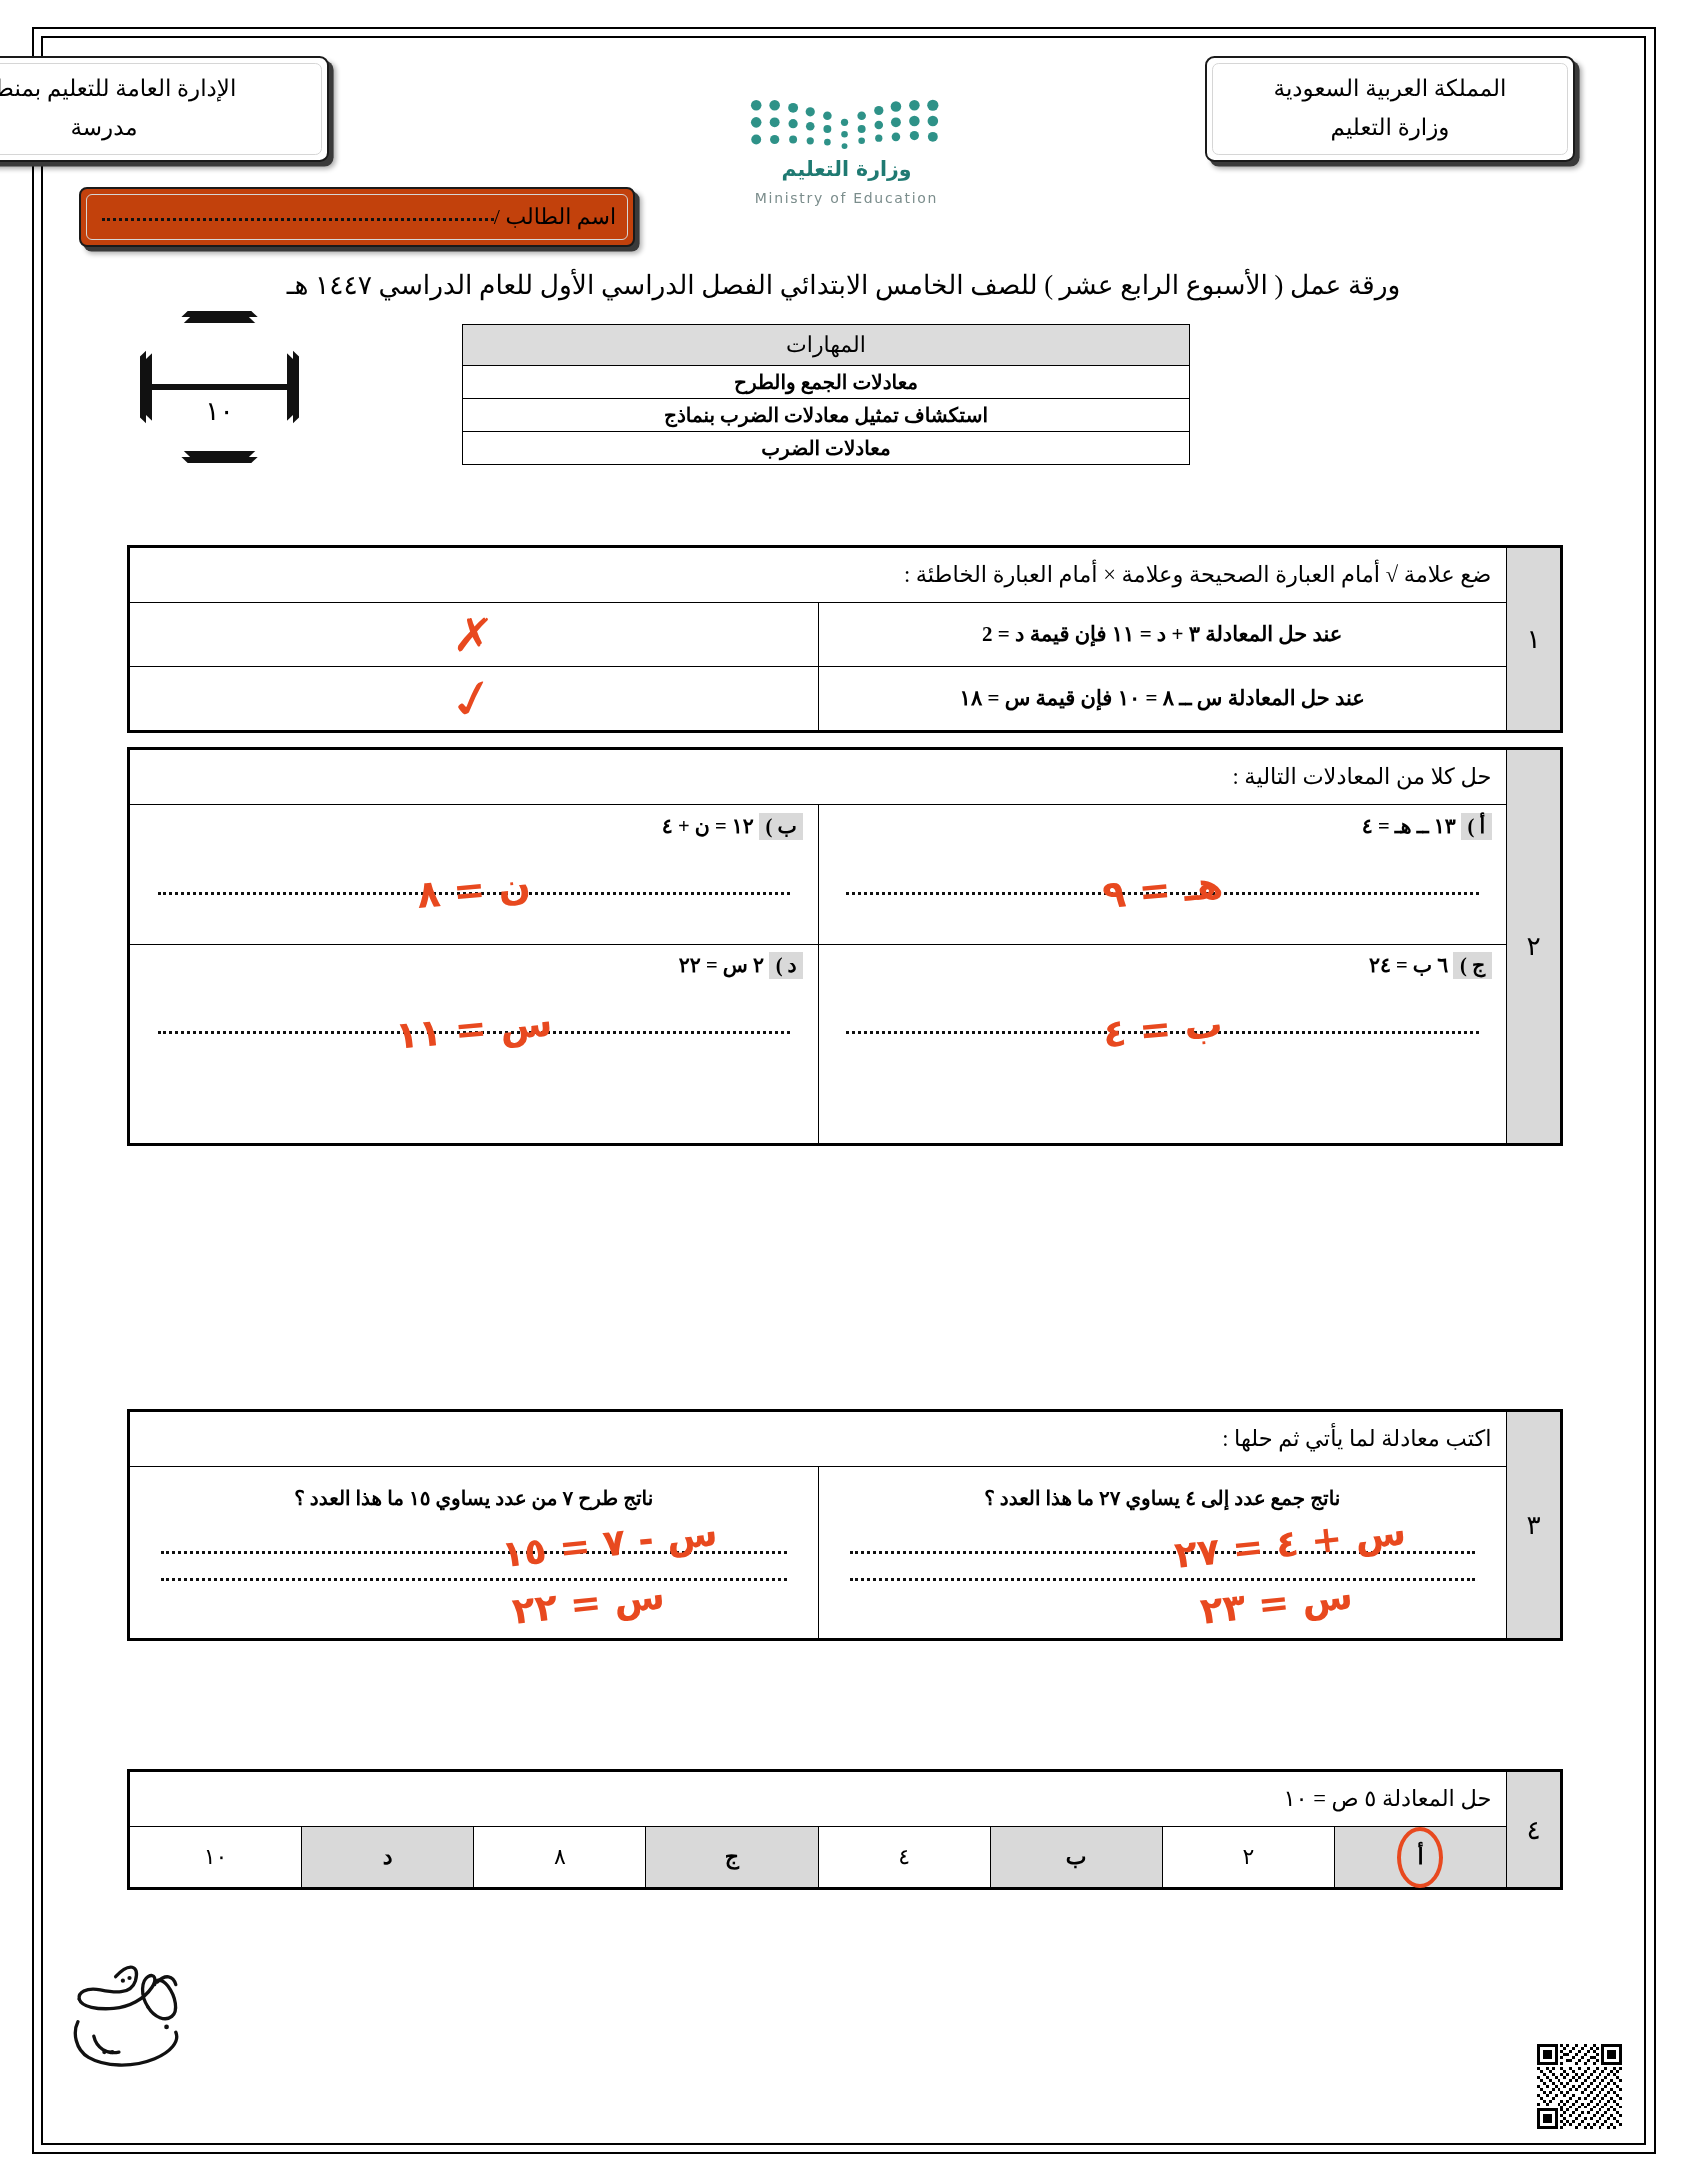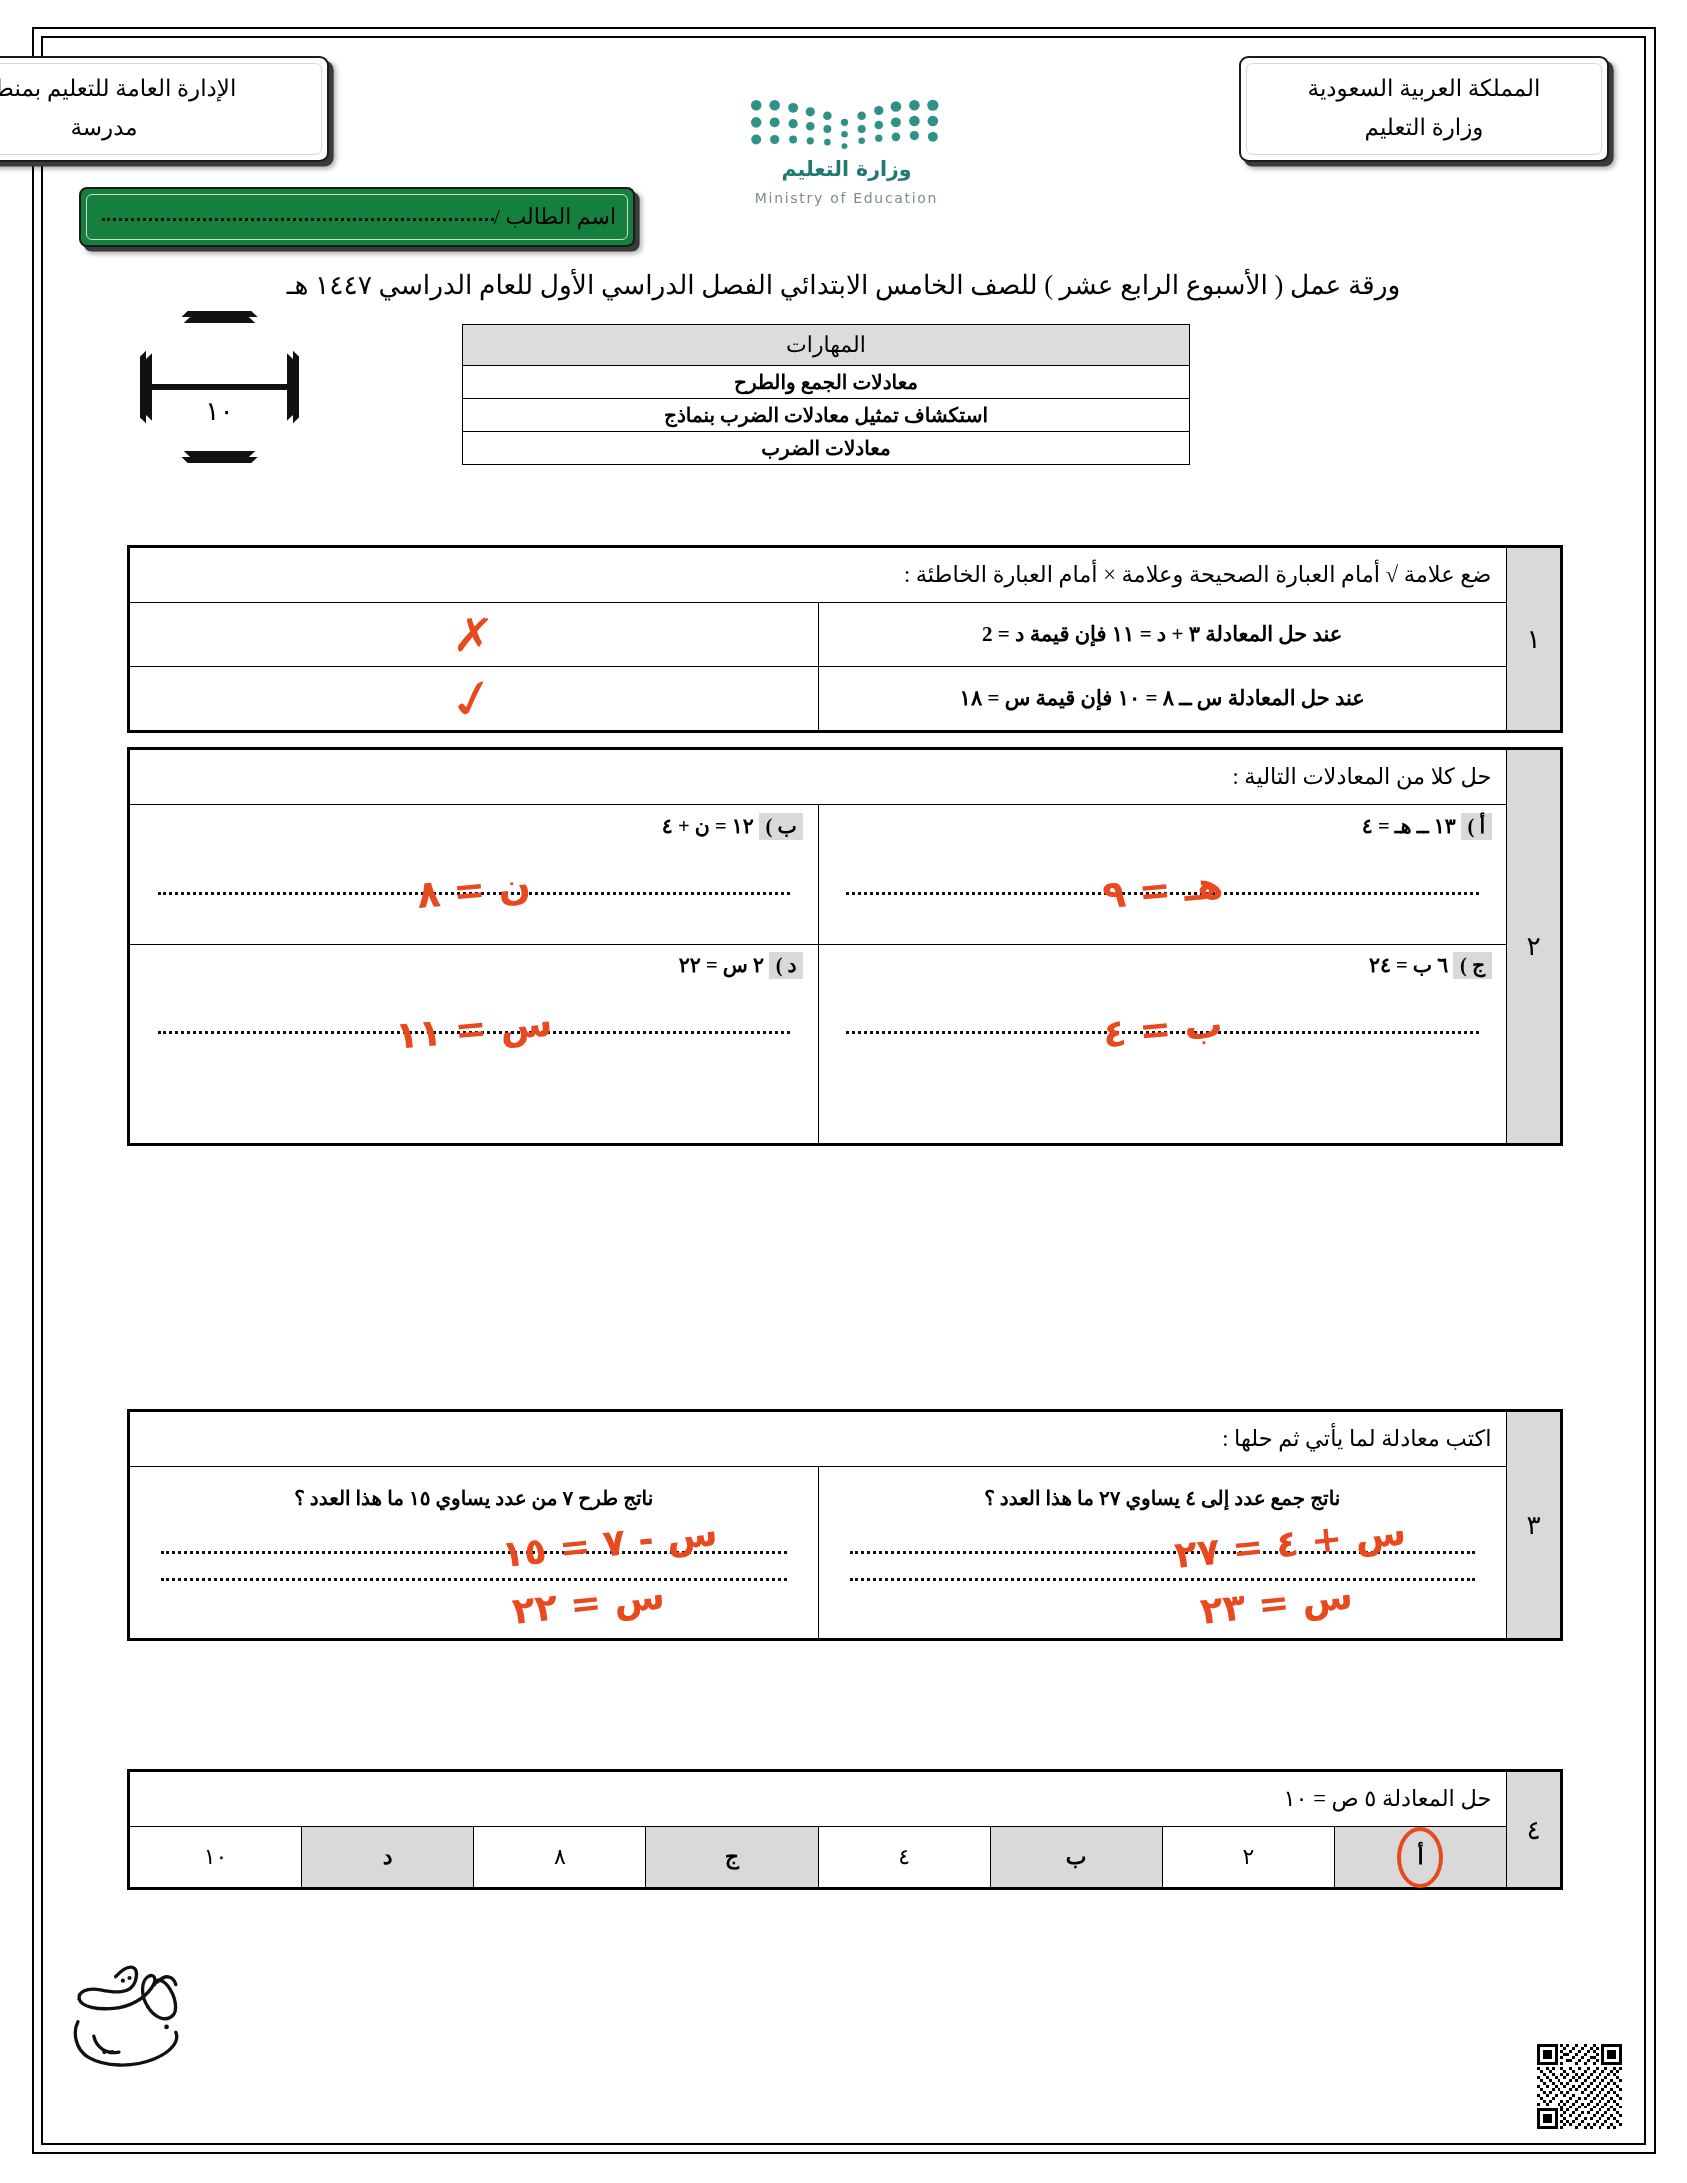--- a/index.html
+++ b/index.html
@@ -52,21 +52,21 @@
     align-items: center;
     padding: 6.6px 12px;
   }
   .hdr-box::before{
     content:"";
     position:absolute; left:5.3px; right:5.3px; top:5.3px; bottom:5.3px;
     border:0.7px solid #d6d6d6; border-radius:6.6px;
     pointer-events:none;
   }
   .hdr-left  { right: 1317px; left: 38px;  top: 12px; width: 450px; height: 106px; }
-  .hdr-right { left: 1198px; top: 12px; width: 370px; height: 106px; }
+  .hdr-right { left: 1164px; top: 12px; width: 370px; height: 106px; }
   .hdr-line {
     font-size: 23px;
     font-weight: 400;
     line-height: 1.25;
     text-align: center;
     position: relative;
     z-index: 2;
   }
 
   
@@ -99,21 +99,21 @@
     font-weight: 400;
   }
 
   
   .student-box {
     position: absolute;
     left: 38px;
     top: 151px;
     width: 556px;
     height: 60px;
-    background: #15803d;
+    background: #c2410c;
     border: 2px solid #1a1a1a;
     border-radius: 8px;
     box-shadow: 4.6px 4.6px 0px #3a3a3a, 6.6px 6.6px 5.3px rgba(0,0,0,.3);
     display: flex;
     align-items: center;
     justify-content: flex-start;
     padding: 0 17px;
   }
   .student-box::before{
     content:"";

